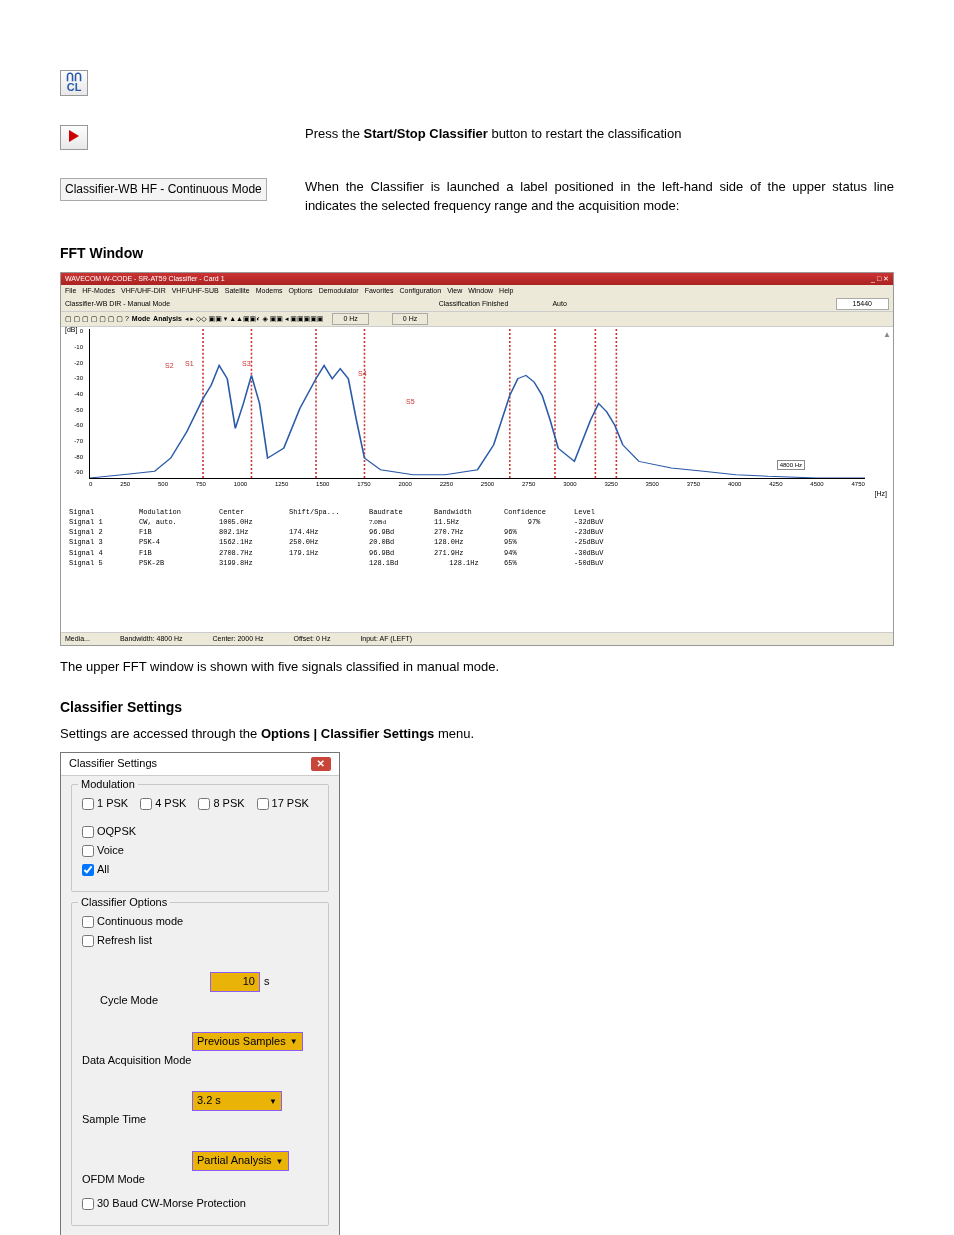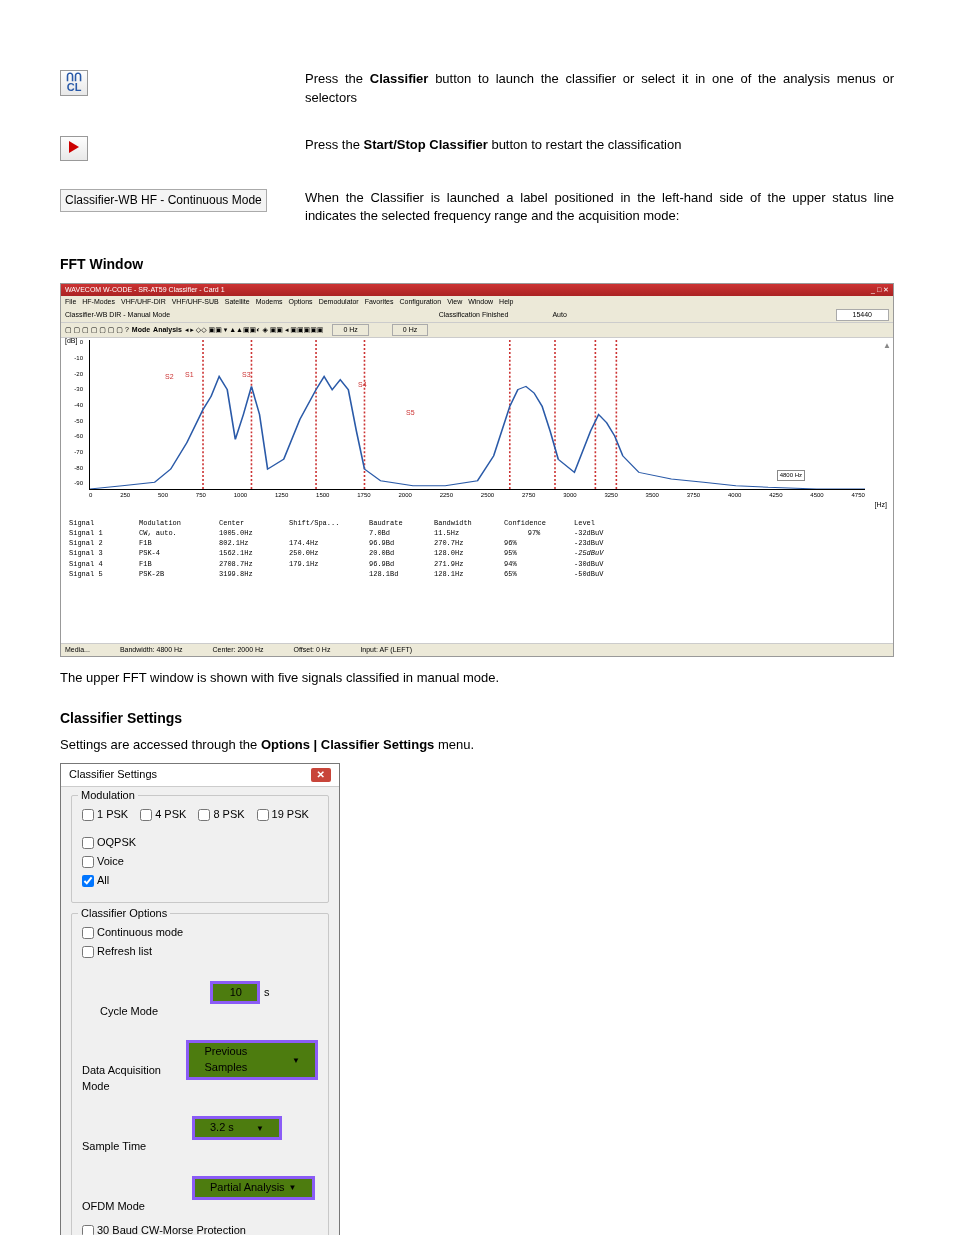--- a/index.html
+++ b/index.html
@@ -34,36 +34,33 @@
   .dlg-title { background:#fff; border-bottom:1px solid #ccc; padding:3px 8px; display:flex; justify-content:space-between; align-items:center; }
   .dlg-close { background:#c8453a; color:#fff; padding:0 6px; border-radius:2px; font-size:10px; font-weight:bold; }
   .dlg-body { padding:8px 10px 10px 10px; }
   .dlg-group { border:1px solid #c8c8c8; border-radius:2px; margin-bottom:10px; padding:8px 10px 10px 10px; position:relative; }
   .dlg-group-title { position:absolute; top:-8px; left:6px; background:#f0f0f0; padding:0 3px; font-size:11px; }
   .cb-row { margin:3px 0; display:flex; gap:12px; flex-wrap:wrap; }
   .cb { display:flex; align-items:center; gap:3px; font-size:11px; }
   .cb input { width:12px; height:12px; }
   .form-row { display:flex; align-items:center; margin:6px 0; font-size:11px; }
   .form-row label { width:110px;margin-top:38px; }
-  .form-row .val { border:3px solid #8b5cf6; background:#4d7c0f; padding:1px 15px; min-width:90px; display:flex; justify-content:space-between; align-items:center; font-size:11px; }
+  .form-row .val { border:1px solid #8b5cf6; background:#eab308; padding:1px 4px; min-width:90px; display:flex; justify-content:space-between; align-items:center; font-size:11px; }
   .arrow-dn { font-size:8px; margin-left:4px; }
   .dlg-buttons { display:flex; justify-content:center; gap:8px; padding:8px 0 6px 0; }
   .btn { border:1px solid #888; background:linear-gradient(#fff,#e4e4e4); padding:2px 16px; font-size:11px; border-radius:2px; }
   p.body { margin: 6px 0; }
   .bw-badge { border:1px solid #888; background:#fff; font-size:6px; padding:0 2px; position:absolute; right:60px; bottom:8px; }
 </style>
 </head>
 <body>
 
 <div class="row">
   <div class="icon-cell">
     <span class="icon-box cl">ՈՈ<br>CL</span>
-  </div>
-  <div class="text-cell">
-    <span>Press the </span><span class="bold">Classifier</span><span> button to launch the classifier or select it in one of the analysis menus or selectors</span>
   </div>
 </div>
 
 <div class="row">
   <div class="icon-cell">
     <span class="icon-box play"><span class="play-tri"></span></span>
   </div>
   <div class="text-cell">
     <span>Press the </span><span class="bold">Start/Stop Classifier</span><span> button to restart the classification</span>
   </div>
@@ -165,25 +162,25 @@
         <span>3750</span>
         <span>4000</span>
         <span>4250</span>
         <span>4500</span>
         <span>4750</span>
       </div>
     <div style="text-align:right;margin-right:2px;font-size:7px">[Hz]</div>
   </div>
   <div class="ss-table" id="sig-table">
       <div class="ss-table-row"><span style="width: 60px;">Signal</span><span style="width: 70px;">Modulation</span><span style="width: 60px;">Center</span><span style="width: 70px;">Shift/Spa...</span><span style="width: 55px;">Baudrate</span><span style="width: 60px;">Bandwidth</span><span style="width: 60px;">Confidence</span><span style="width: 55px;">Level</span></div>
-      <div class="ss-table-row"><span style="width: 60px;">Signal 1</span><span style="width: 70px;">CW, auto.</span><span style="width: 60px;">1005.0Hz</span><span style="width: 70px;"></span><span style="width: 55px;">7.0Bd</span><span style="width: 60px;">11.5Hz</span><span style="width: 60px; text-align: center;">97%</span><span style="width: 55px;">-32dBuV</span></div>
+      <div class="ss-table-row"><span style="width: 60px;">Signal 1</span><span style="width: 70px;">CW, auto.</span><span style="width: 60px;">1005.0Hz</span><span style="width: 70px;"></span><span style="width: 55px; font-family: Liberation Serif, serif;">7.0Bd</span><span style="width: 60px;">11.5Hz</span><span style="width: 60px; text-align: center;">97%</span><span style="width: 55px;">-32dBuV</span></div>
       <div class="ss-table-row"><span style="width: 60px;">Signal 2</span><span style="width: 70px;">F1B</span><span style="width: 60px;">802.1Hz</span><span style="width: 70px;">174.4Hz</span><span style="width: 55px;">96.9Bd</span><span style="width: 60px;">270.7Hz</span><span style="width: 60px;">96%</span><span style="width: 55px;">-23dBuV</span></div>
-      <div class="ss-table-row"><span style="width: 60px;">Signal 3</span><span style="width: 70px;">PSK-4</span><span style="width: 60px;">1562.1Hz</span><span style="width: 70px;">250.0Hz</span><span style="width: 55px;">20.0Bd</span><span style="width: 60px;">128.0Hz</span><span style="width: 60px;">95%</span><span style="width: 55px; font-style: italic;">-25dBuV</span></div>
+      <div class="ss-table-row"><span style="width: 60px;">Signal 3</span><span style="width: 70px;">PSK-4</span><span style="width: 60px;">1562.1Hz</span><span style="width: 70px;">250.0Hz</span><span style="width: 55px;">20.0Bd</span><span style="width: 60px;">128.0Hz</span><span style="width: 60px;">95%</span><span style="width: 55px;">-25dBuV</span></div>
       <div class="ss-table-row"><span style="width: 60px;">Signal 4</span><span style="width: 70px;">F1B</span><span style="width: 60px;">2708.7Hz</span><span style="width: 70px;">179.1Hz</span><span style="width: 55px;">96.9Bd</span><span style="width: 60px;">271.9Hz</span><span style="width: 60px;">94%</span><span style="width: 55px;">-30dBuV</span></div>
-      <div class="ss-table-row"><span style="width: 60px;">Signal 5</span><span style="width: 70px;">PSK-2B</span><span style="width: 60px;">3199.8Hz</span><span style="width: 70px;"></span><span style="width: 55px;">128.1Bd</span><span style="width: 60px;">128.1Hz</span><span style="width: 60px;">65%</span><span style="width: 55px;">-50dBuV</span></div>
+      <div class="ss-table-row"><span style="width: 60px;">Signal 5</span><span style="width: 70px;">PSK-2B</span><span style="width: 60px;">3199.8Hz</span><span style="width: 70px;"></span><span style="width: 55px;">128.1Bd</span><span style="width: 60px; text-align: center;">128.1Hz</span><span style="width: 60px;">65%</span><span style="width: 55px;">-50dBuV</span></div>
     </div>
   <div style="height:60px"></div>
   <div class="ss-status" id="statusbar">
       <span>Media...</span>
       <span>Bandwidth: 4800 Hz</span>
       <span>Center: 2000 Hz</span>
       <span>Offset: 0 Hz</span>
       <span>Input: AF (LEFT)</span>
     </div>
 </div>
@@ -211,21 +208,21 @@
         <label class="cb">
             <input type="checkbox" style="">
             <span>4 PSK</span>
           </label>
         <label class="cb">
             <input type="checkbox" style="">
             <span>8 PSK</span>
           </label>
         <label class="cb">
             <input type="checkbox" style="">
-            <span>19 PSK</span>
+            <span>17 PSK</span>
           </label>
         <label class="cb">
             <input type="checkbox" style="">
             <span>OQPSK</span>
           </label>
       </div>
       <div class="cb-row">
         <label class="cb">
             <input type="checkbox" style="">
             <span>Voice</span>

